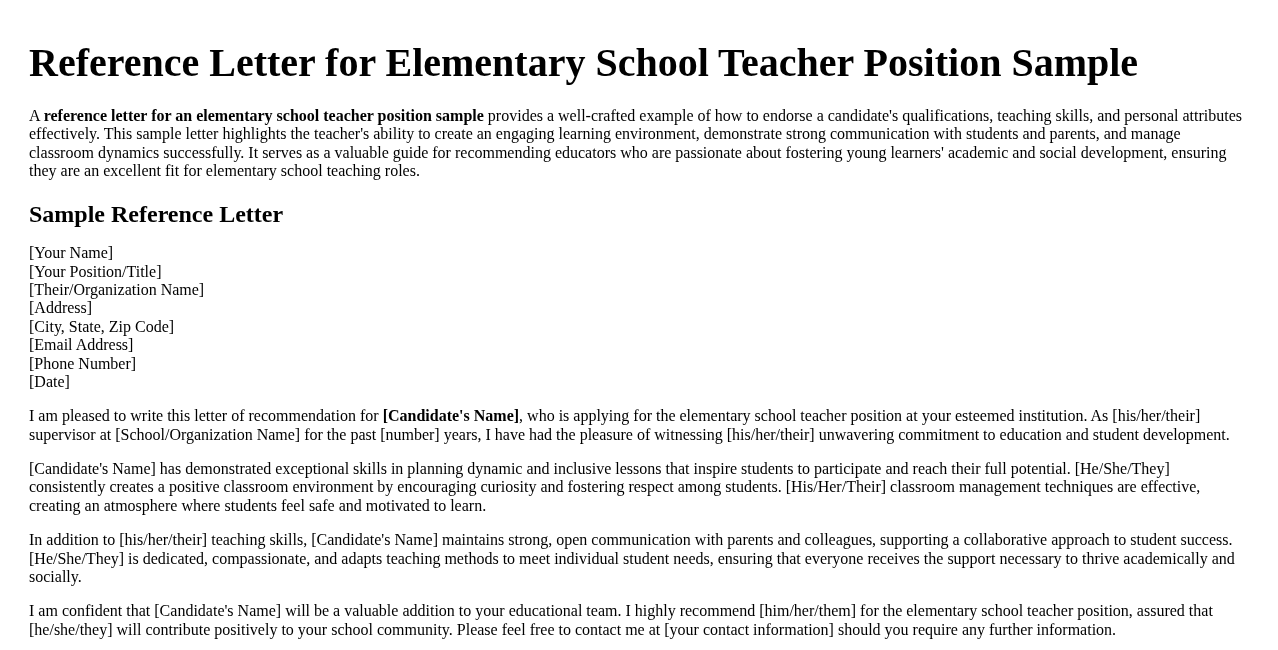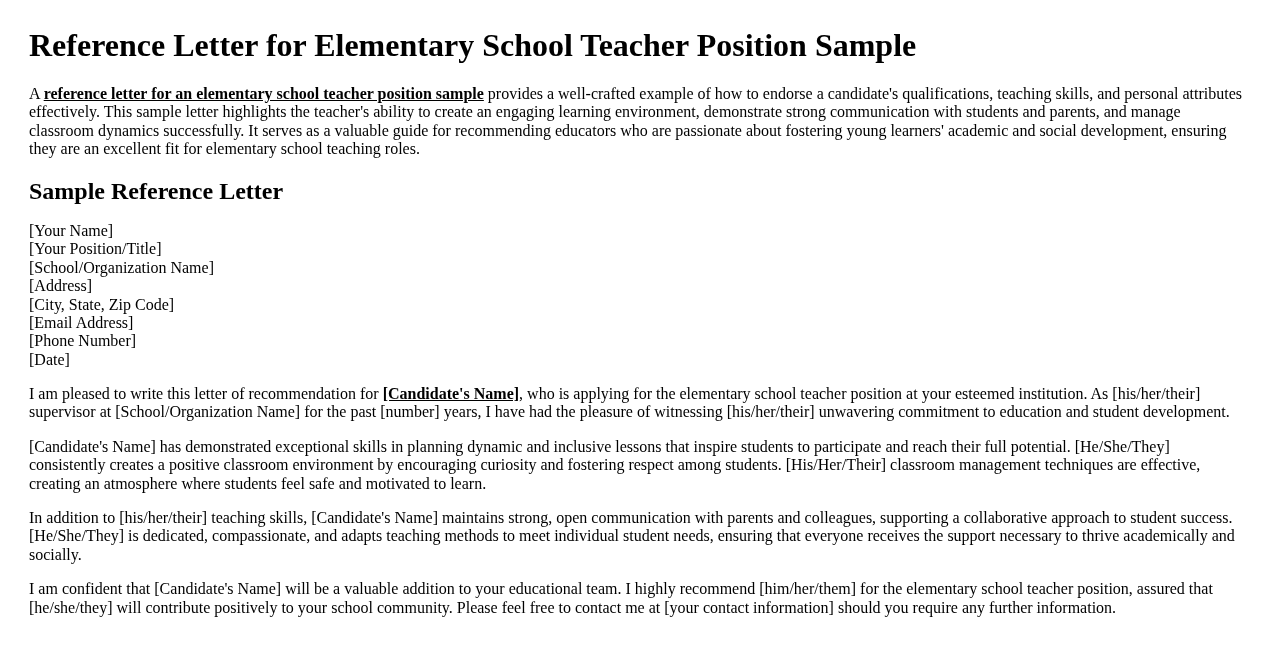--- a/index.html
+++ b/index.html
@@ -14,56 +14,55 @@
     box-sizing: border-box;
     padding: 12px 30px 0 29px;
     overflow: hidden;
     background: #ffffff;
     font-family: "Liberation Serif", "DejaVu Serif", serif;
     font-size: 16px;
     line-height: 1.15;
     color: #000000;
   }
   h1.doc-title {
-    font-size: 32px;
+    font-size: 40px;
     font-weight: bold;
-    margin: 15px 0 21px 0;
+    margin: 28px 0 21px 0;
     line-height: 1.15;
   }
   h2.section-heading {
     font-size: 24px;
     font-weight: bold;
     margin: 20px 0 4px 0;
     line-height: 1.15;
   }
   p.body-text {
     margin: 16px 0;
   }
   .lines-block {
     white-space: pre-line;
   }
   .bold {
     font-weight: bold;
-    text-decoration: underline;
   }
 </style>
 </head>
 <body>
 
 <div class="page">
 
   <h1 class="doc-title">Reference Letter for Elementary School Teacher Position Sample</h1>
 
   <p class="body-text"><span>A </span><span class="bold">reference letter for an elementary school teacher position sample</span><span> provides a well-crafted example of how to endorse a candidate's qualifications, teaching skills, and personal attributes effectively. This sample letter highlights the teacher's ability to create an engaging learning environment, demonstrate strong communication with students and parents, and manage classroom dynamics successfully. It serves as a valuable guide for recommending educators who are passionate about fostering young learners' academic and social development, ensuring they are an excellent fit for elementary school teaching roles.</span></p>
 
   <h2 class="section-heading">Sample Reference Letter</h2>
 
   <p class="body-text lines-block">[Your Name]
 [Your Position/Title]
-[School/Organization Name]
+[Their/Organization Name]
 [Address]
 [City, State, Zip Code]
 [Email Address]
 [Phone Number]
 [Date]</p>
 
 
   <p class="body-text"><span>I am pleased to write this letter of recommendation for </span><span class="bold">[Candidate's Name]</span><span>, who is applying for the elementary school teacher position at your esteemed institution. As [his/her/their] supervisor at [School/Organization Name] for the past [number] years, I have had the pleasure of witnessing [his/her/their] unwavering commitment to education and student development.</span></p>
 
   <p class="body-text">[Candidate's Name] has demonstrated exceptional skills in planning dynamic and inclusive lessons that inspire students to participate and reach their full potential. [He/She/They] consistently creates a positive classroom environment by encouraging curiosity and fostering respect among students. [His/Her/Their] classroom management techniques are effective, creating an atmosphere where students feel safe and motivated to learn.</p>

